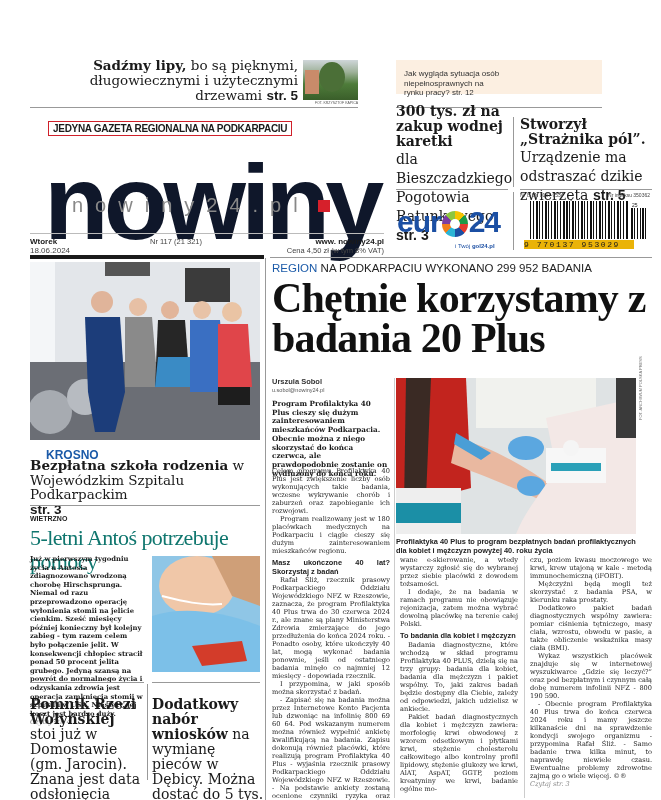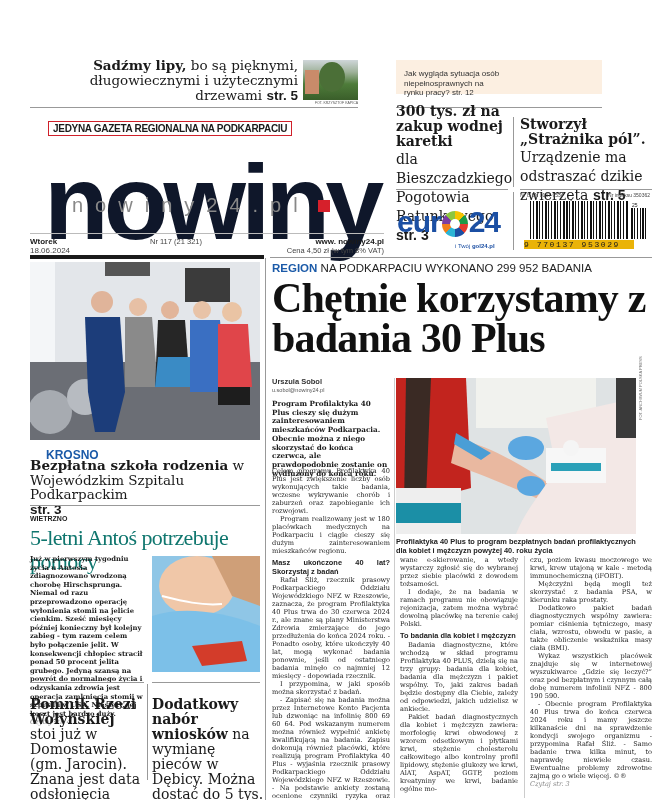--- a/index.html
+++ b/index.html
@@ -49,21 +49,21 @@
 
   #issn{left:520px;top:192px;font-size:5px;font-family:"Liberation Sans",sans-serif;color:#444;}
   #indeks{left:590px;top:192px;font-size:5px;font-family:"Liberation Sans",sans-serif;color:#444;width:60px;text-align:right;}
   #barcode{left:530px;top:201px;width:98px;height:38px;background:repeating-linear-gradient(90deg,#111 0 1.5px,#fff 1.5px 3px,#111 3px 4px,#fff 4px 6px,#111 6px 8px,#fff 8px 9px);}
   #barcode2{left:631px;top:208px;width:16px;height:31px;background:repeating-linear-gradient(90deg,#111 0 1.5px,#fff 1.5px 3px,#111 3px 4px,#fff 4px 5.5px);}
   #barcode-num{left:524px;top:240px;width:110px;font-size:8px;font-family:"Liberation Mono",monospace;letter-spacing:1.6px;background:#eab308;}
   #barcode2-num{left:632px;top:202px;font-size:5px;font-family:"Liberation Sans",sans-serif;}
 
   
   #kicker{left:272px;top:262px;font-family:"Liberation Sans",sans-serif;font-size:11.5px;color:#222;}
-  #kicker .region{color:#1b5aa8;font-weight:bold;margin-top:48px;}
+  #kicker .region{color:#1b5aa8;font-weight:normal;margin-top:48px;}
   #headline{left:272px;top:278px;width:380px;font-family:"Liberation Serif",serif;font-weight:bold;font-size:42px;line-height:40px;letter-spacing:-0.8px;color:#111;}
 
   #author{left:272px;top:377px;font-size:7.5px;font-weight:bold;font-family:"Liberation Sans",sans-serif;color:#333;}
   #author-email{left:272px;top:387px;font-size:5.5px;font-family:"Liberation Sans",sans-serif;color:#555;}
   #lead{left:272px;top:400px;width:118px;font-size:7.2px;line-height:8.7px;font-weight:bold;}
   .body-col{position:absolute;font-size:6.6px;line-height:8px;text-align:justify;color:#222;}
   .body-col p{margin:0;text-indent:8px;}
   .body-col p.ni{text-indent:0;}
   .body-col h4{margin:4px 0 0 0;font-family:"Liberation Sans",sans-serif;font-size:7.4px;line-height:8.5px;font-weight:bold;}
   .readmore{font-style:italic;color:#888;}
@@ -144,21 +144,21 @@
 <div id="barcode2" class="abs"></div>
 <div id="barcode2-num" class="abs">25</div>
 <div id="barcode-num" class="abs">9 770137 953029</div>
 
 <div class="hr" style="left:270px;top:257px;width:382px;"></div>
 <div class="vr" style="left:265px;top:258px;height:542px;"></div>
 
 <div id="kicker" class="abs">
   <span class="region">REGION</span><span> NA PODKARPACIU WYKONANO 299 952 BADANIA</span>
 </div>
-<div id="headline" class="abs">Chętnie korzystamy z badania 30 Plus</div>
+<div id="headline" class="abs">Chętnie korzystamy z badania 20 Plus</div>
 
 <div id="author" class="abs">Urszula Sobol</div>
 <div id="author-email" class="abs">u.sobol@nowiny24.pl</div>
 <div id="lead" class="abs">Program Profilaktyka 40 Plus cieszy się dużym zainteresowaniem mieszkańców Podkarpacia. Obecnie można z niego skorzystać do końca czerwca, ale prawdopodobnie zostanie on wydłużony do końca roku.</div>
 
 <div id="col1" class="body-col">
   <p class="ni">Celem programu Profilaktyka 40 Plus jest zwiększenie liczby osób wykonujących takie badania, wczesne wykrywanie chorób i zaburzeń oraz zapobieganie ich rozwojowi.</p>
   <p>Program realizowany jest w 180 placówkach medycznych na Podkarpaciu i ciągle cieszy się dużym zainteresowaniem mieszkańców regionu.</p>
   <h4>Masz ukończone 40 lat? Skorzystaj z badań</h4>
   <p>Rafał Śliż, rzecznik prasowy Podkarpackiego Oddziału Wojewódzkiego NFZ w Rzeszowie, zaznacza, że program Profilaktyka 40 Plus trwa do 30 czerwca 2024 r., ale znane są plany Ministerstwa Zdrowia zmierzające do jego przedłużenia do końca 2024 roku. - Ponadto osoby, które ukończyły 40 lat, mogą wykonać badania ponownie, jeśli od ostatniego badania minęło co najmniej 12 miesięcy - dopowiada rzecznik.</p>

